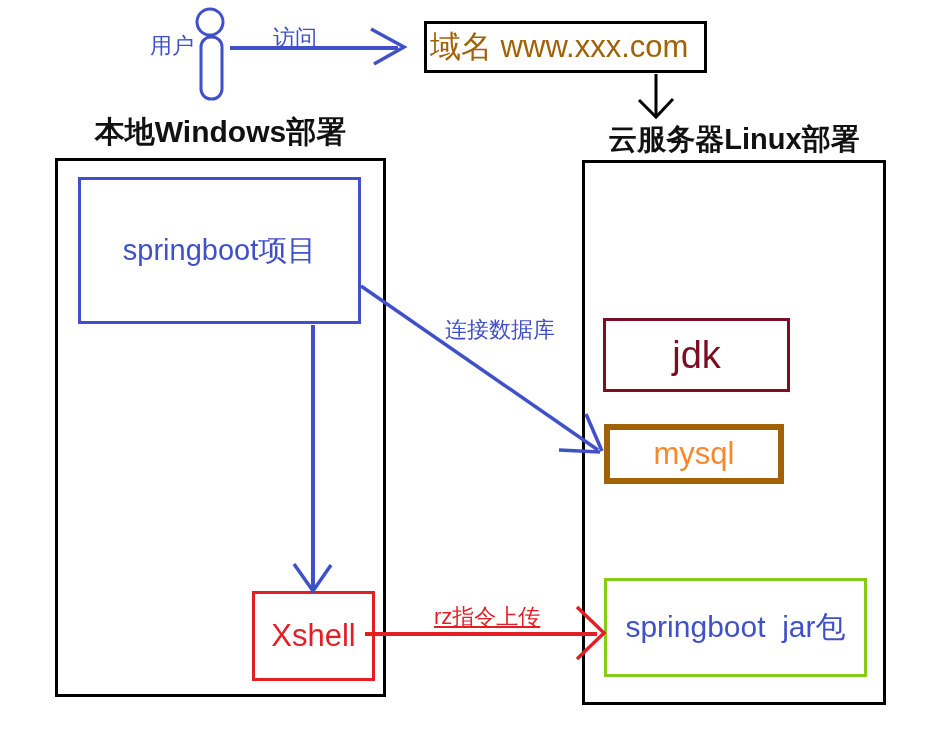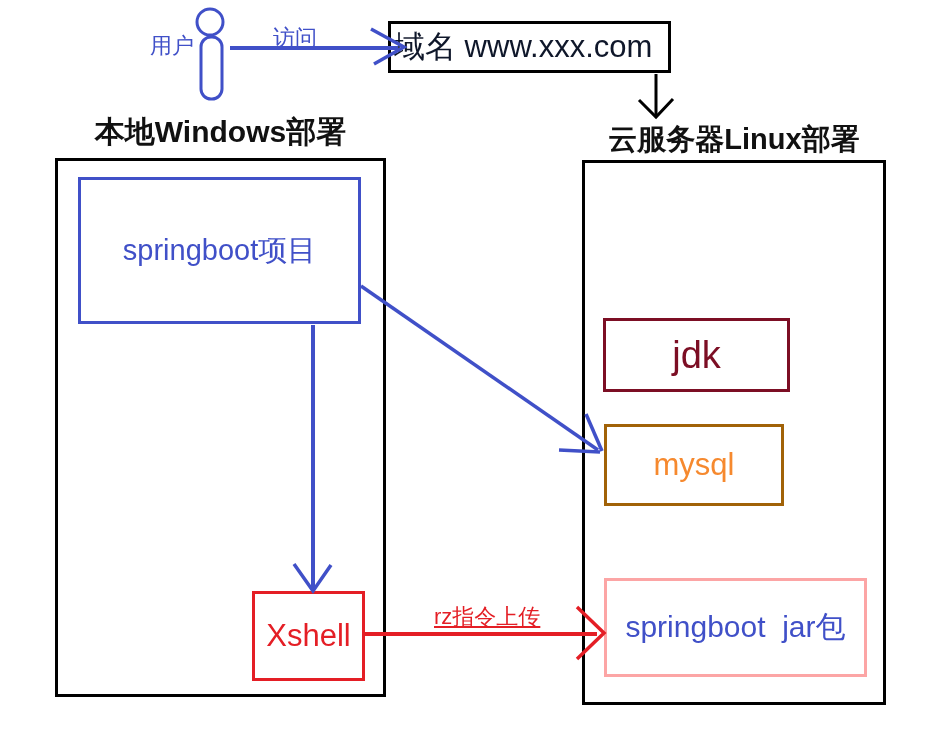--- a/index.html
+++ b/index.html
@@ -41,49 +41,49 @@
   
   .box {
     display: flex;
     align-items: center;
     justify-content: center;
     background: #ffffff;
     white-space: pre;
     z-index: 2;
   }
   .domain-box {
-    left: 388px; top: 21px; width: 283px; height: 52px;
+    left: 424px; top: 21px; width: 283px; height: 52px;
     border: 3px solid #000000;
-    color: #0f172a; font-size: 31px;
+    color: #a16207; font-size: 31px;
     justify-content: flex-start;
     padding-left: 3px;
   }
   .springboot-box {
     left: 78px; top: 177px; width: 283px; height: 147px;
     border: 3px solid #4050c8;
     color: #4050c8; font-size: 29px;
   }
   .xshell-box {
-    left: 252px; top: 591px; width: 113px; height: 90px;
+    left: 252px; top: 591px; width: 123px; height: 90px;
     border: 3px solid #e41e25;
     color: #e41e25; font-size: 31px;
   }
   .jdk-box {
     left: 603px; top: 318px; width: 187px; height: 74px;
     border: 3px solid #7c0e24;
     color: #7c0e24; font-size: 38px;
   }
   .mysql-box {
-    left: 604px; top: 424px; width: 180px; height: 82px;
-    border: 3px solid #a16207;
+    left: 604px; top: 424px; width: 180px; height: 60px;
+    border: 6px solid #a16207;
     color: #f6892e; font-size: 31px;
   }
   .jar-box {
     left: 604px; top: 578px; width: 263px; height: 99px;
-    border: 3px solid #fca5a5;
+    border: 3px solid #84cc16;
     color: #4050c8; font-size: 30px;
   }
 
   
   .edge-label {
     font-size: 22px;
     white-space: nowrap;
     z-index: 3;
   }
   .user-label    { left: 150px; top: 31px;  color: #4050c8; }
@@ -113,20 +113,21 @@
 
   <div class="abs box domain-box">域名 www.xxx.com</div>
   <div class="abs box springboot-box">springboot项目</div>
   <div class="abs box xshell-box">Xshell</div>
   <div class="abs box jdk-box">jdk</div>
   <div class="abs box mysql-box">mysql</div>
   <div class="abs box jar-box">springboot  jar包</div>
 
   <div class="abs edge-label user-label">用户</div>
   <div class="abs edge-label visit-label">访问</div>
+  <div class="abs edge-label connect-label">连接数据库</div>
   <div class="abs edge-label rz-label">rz指令上传</div>
 
   <svg class="overlay" viewBox="0 0 925 729">
 
     <g stroke="#4050c8" fill="#ffffff" stroke-width="3">
       <circle cx="210" cy="22" r="13"></circle>
       <rect x="201" y="37" width="21" height="62" rx="10" ry="10"></rect>
     </g>
 
     <g stroke="#4050c8" fill="none" stroke-width="4">

